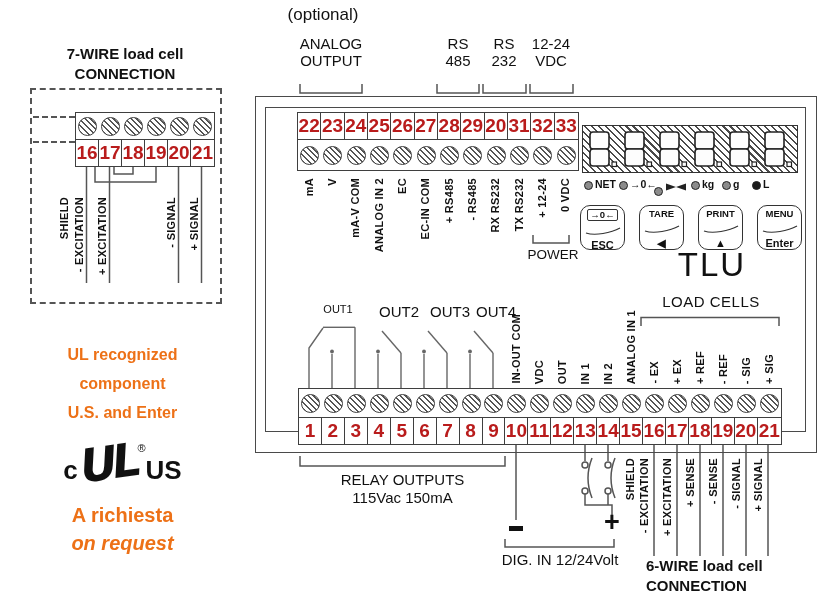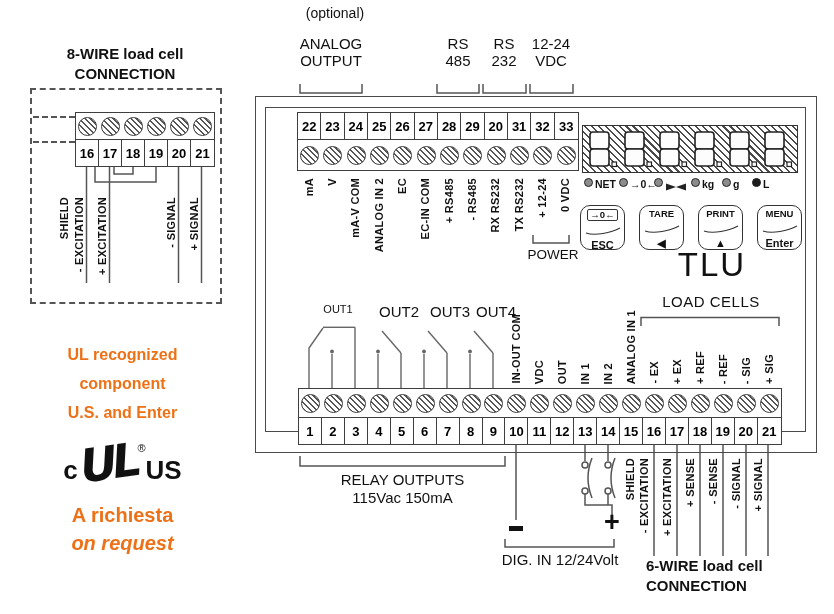--- a/index.html
+++ b/index.html
@@ -13,40 +13,40 @@
   .dashedbox{position:absolute;left:30px;top:88px;width:192px;height:216px;
              border:2px dashed #555;box-sizing:border-box;}
   .stub{position:absolute;width:42px;border-top:2px dashed #555;}
   
   .tstrip{position:absolute;background:#fff;border:1.6px solid #3f3f3f;box-sizing:content-box;
           display:flex;flex-direction:column;}
   .srow{display:flex;}
   .srow + .srow{border-top:1.4px solid #3f3f3f;}
   .scell{display:flex;align-items:center;justify-content:center;box-sizing:border-box;flex:none;}
   .ncell{display:flex;align-items:center;justify-content:center;box-sizing:border-box;flex:none;
-         font-weight:700;font-size:13px;border-right:1.3px solid #3f3f3f;color:#000000;}
+         font-weight:700;font-size:19px;border-right:1.3px solid #3f3f3f;color:#b91c1c;}
   .ncell:last-child{border-right:none;}
   .screw{width:19px;height:19px;border-radius:50%;border:1.6px solid #3f3f3f;box-sizing:border-box;
          background:repeating-linear-gradient(45deg,#fff 0 2.6px,#555 2.6px 4.1px);}
   
   .vlab{position:absolute;writing-mode:vertical-rl;transform:rotate(180deg);
         font-weight:700;font-size:11px;letter-spacing:.3px;white-space:nowrap;
         line-height:14px;width:14px;color:#111;}
   
   .devOuter{position:absolute;left:255px;top:96px;width:562px;height:357px;
             border:1.7px solid #4a4a4a;box-sizing:border-box;}
   .devInner{position:absolute;left:265px;top:107px;width:541px;height:325px;
             border:1.3px solid #4a4a4a;box-sizing:border-box;}
   
   .display{position:absolute;left:582px;top:125px;width:216px;height:48px;
            border:1.7px solid #333;box-sizing:border-box;
            background:repeating-linear-gradient(45deg,#fff 0 3.4px,#4a4a4a 3.4px 4.9px);}
   .digit{position:absolute;top:129px;}
   
-  .led{position:absolute;top:178px;display:flex;align-items:flex-start;gap:2px;}
+  .led{position:absolute;top:178px;display:flex;align-items:flex-end;gap:2px;}
   .led .dot{width:9px;height:9px;border-radius:50%;background:#8c8c8c;border:1.3px solid #222;box-sizing:border-box;}
   .led.solid .dot{background:#1c1c1c;}
   .led .led-label{font-size:10.5px;font-weight:700;color:#111;}
   
   .btn{position:absolute;top:205px;width:45px;height:45px;border:1.5px solid #333;
        border-radius:10px;box-sizing:border-box;background:#fff;display:flex;flex-direction:column;
        align-items:center;justify-content:space-between;padding:3px 2px;}
   .btn-top{font-size:9.5px;font-weight:700;color:#111;line-height:10px;}
   .btn-top.boxed{border:1.2px solid #333;padding:0 2px;border-radius:2px;}
   .btn-bot{font-size:11px;font-weight:700;color:#111;line-height:12px;}
@@ -130,21 +130,21 @@
     </g>
     <g fill="#666" stroke="none">
       <circle cx="332" cy="351.5" r="1.9"></circle>
         <circle cx="378" cy="351.5" r="1.9"></circle>
       <circle cx="424" cy="351.5" r="1.9"></circle>
         <circle cx="470" cy="351.5" r="1.9"></circle>
     </g>
   </svg>
 
   <div class="cap bold" style="left:25px;top:44px;width:200px;font-size:15px;line-height:20px;">
-    <div>8-WIRE load cell</div>
+    <div>7-WIRE load cell</div>
     <div>CONNECTION</div>
   </div>
 
   <div class="dashedbox"></div>
   <div class="stub" style="left:33px;top:116px;"></div>
   <div class="stub" style="left:33px;top:141px;"></div>
 
   <div id="strip4" class="tstrip" style="left:75px;top:112px;">
       <div class="srow screws" style="height: 26px;">
         <div class="scell" style="width: 23px;">
@@ -185,21 +185,21 @@
   <div class="ul-logo">
     <span class="ul-c">c</span>
     <span class="ul-mark">UL</span>
     <span class="ul-reg">®</span>
     <span class="ul-us">US</span>
   </div>
 
   <div class="cap orange" style="left:20px;top:504px;width:205px;font-size:20px;">A richiesta</div>
   <div class="cap orange" style="left:20px;top:532px;width:205px;font-size:20px;font-style:italic;">on request</div>
 
-  <div class="cap" style="left:260px;top:5px;width:150px;font-size:14px;">(optional)</div>
+  <div class="cap" style="left:248px;top:5px;width:150px;font-size:17px;">(optional)</div>
   <div class="cap" style="left:256px;top:35px;width:150px;font-size:15px;">
     <div>ANALOG</div>
     <div>OUTPUT</div>
   </div>
   <div class="cap" style="left:433px;top:35px;width:50px;font-size:15px;">
     <div>RS</div>
     <div>485</div>
   </div>
   <div class="cap" style="left:479px;top:35px;width:50px;font-size:15px;">
     <div>RS</div>

